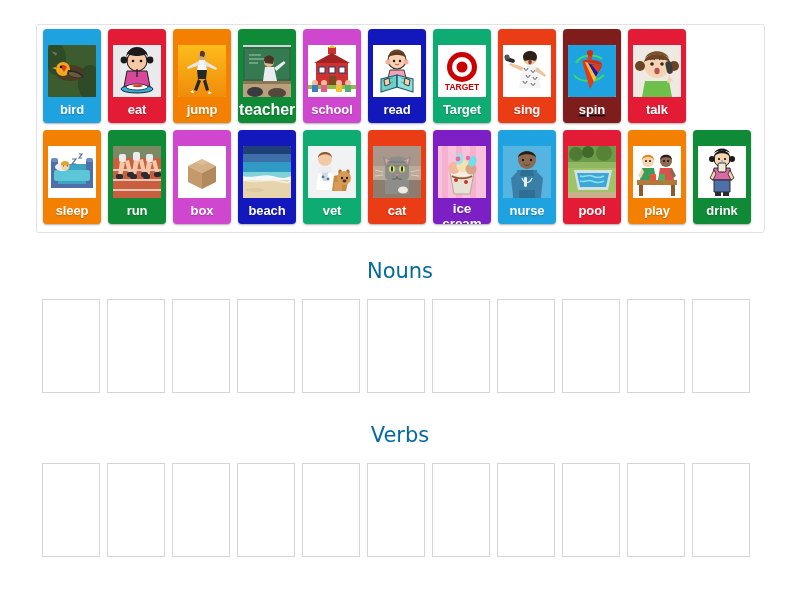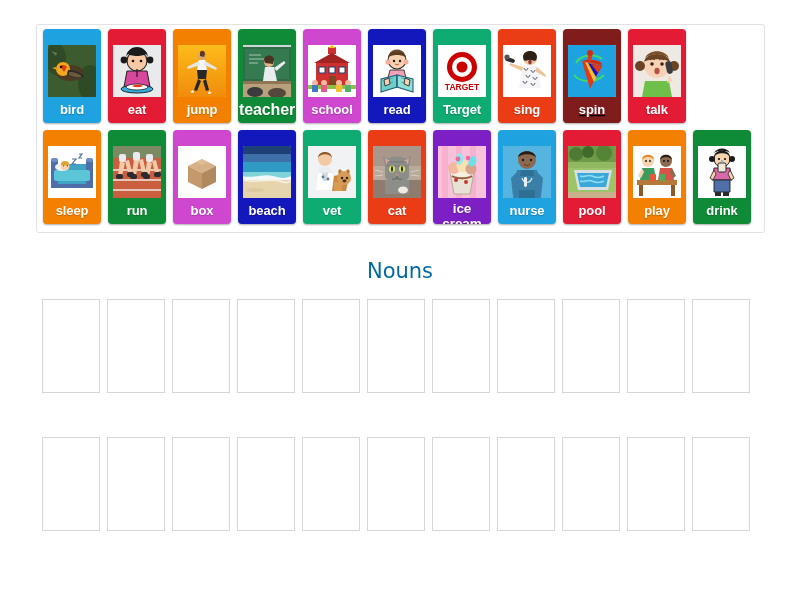--- a/index.html
+++ b/index.html
@@ -577,20 +577,21 @@
         <div class="dropzone"></div>
         <div class="dropzone"></div>
         <div class="dropzone"></div>
         <div class="dropzone"></div>
         <div class="dropzone"></div>
         <div class="dropzone"></div>
       </div>
   </div>
 
   <div class="category" id="cat-verbs">
+    <div class="category-title">Verbs</div>
     <div class="dropzone-row" id="dropzones-verbs">
         <div class="dropzone"></div>
         <div class="dropzone"></div>
         <div class="dropzone"></div>
         <div class="dropzone"></div>
         <div class="dropzone"></div>
         <div class="dropzone"></div>
         <div class="dropzone"></div>
         <div class="dropzone"></div>
         <div class="dropzone"></div>

